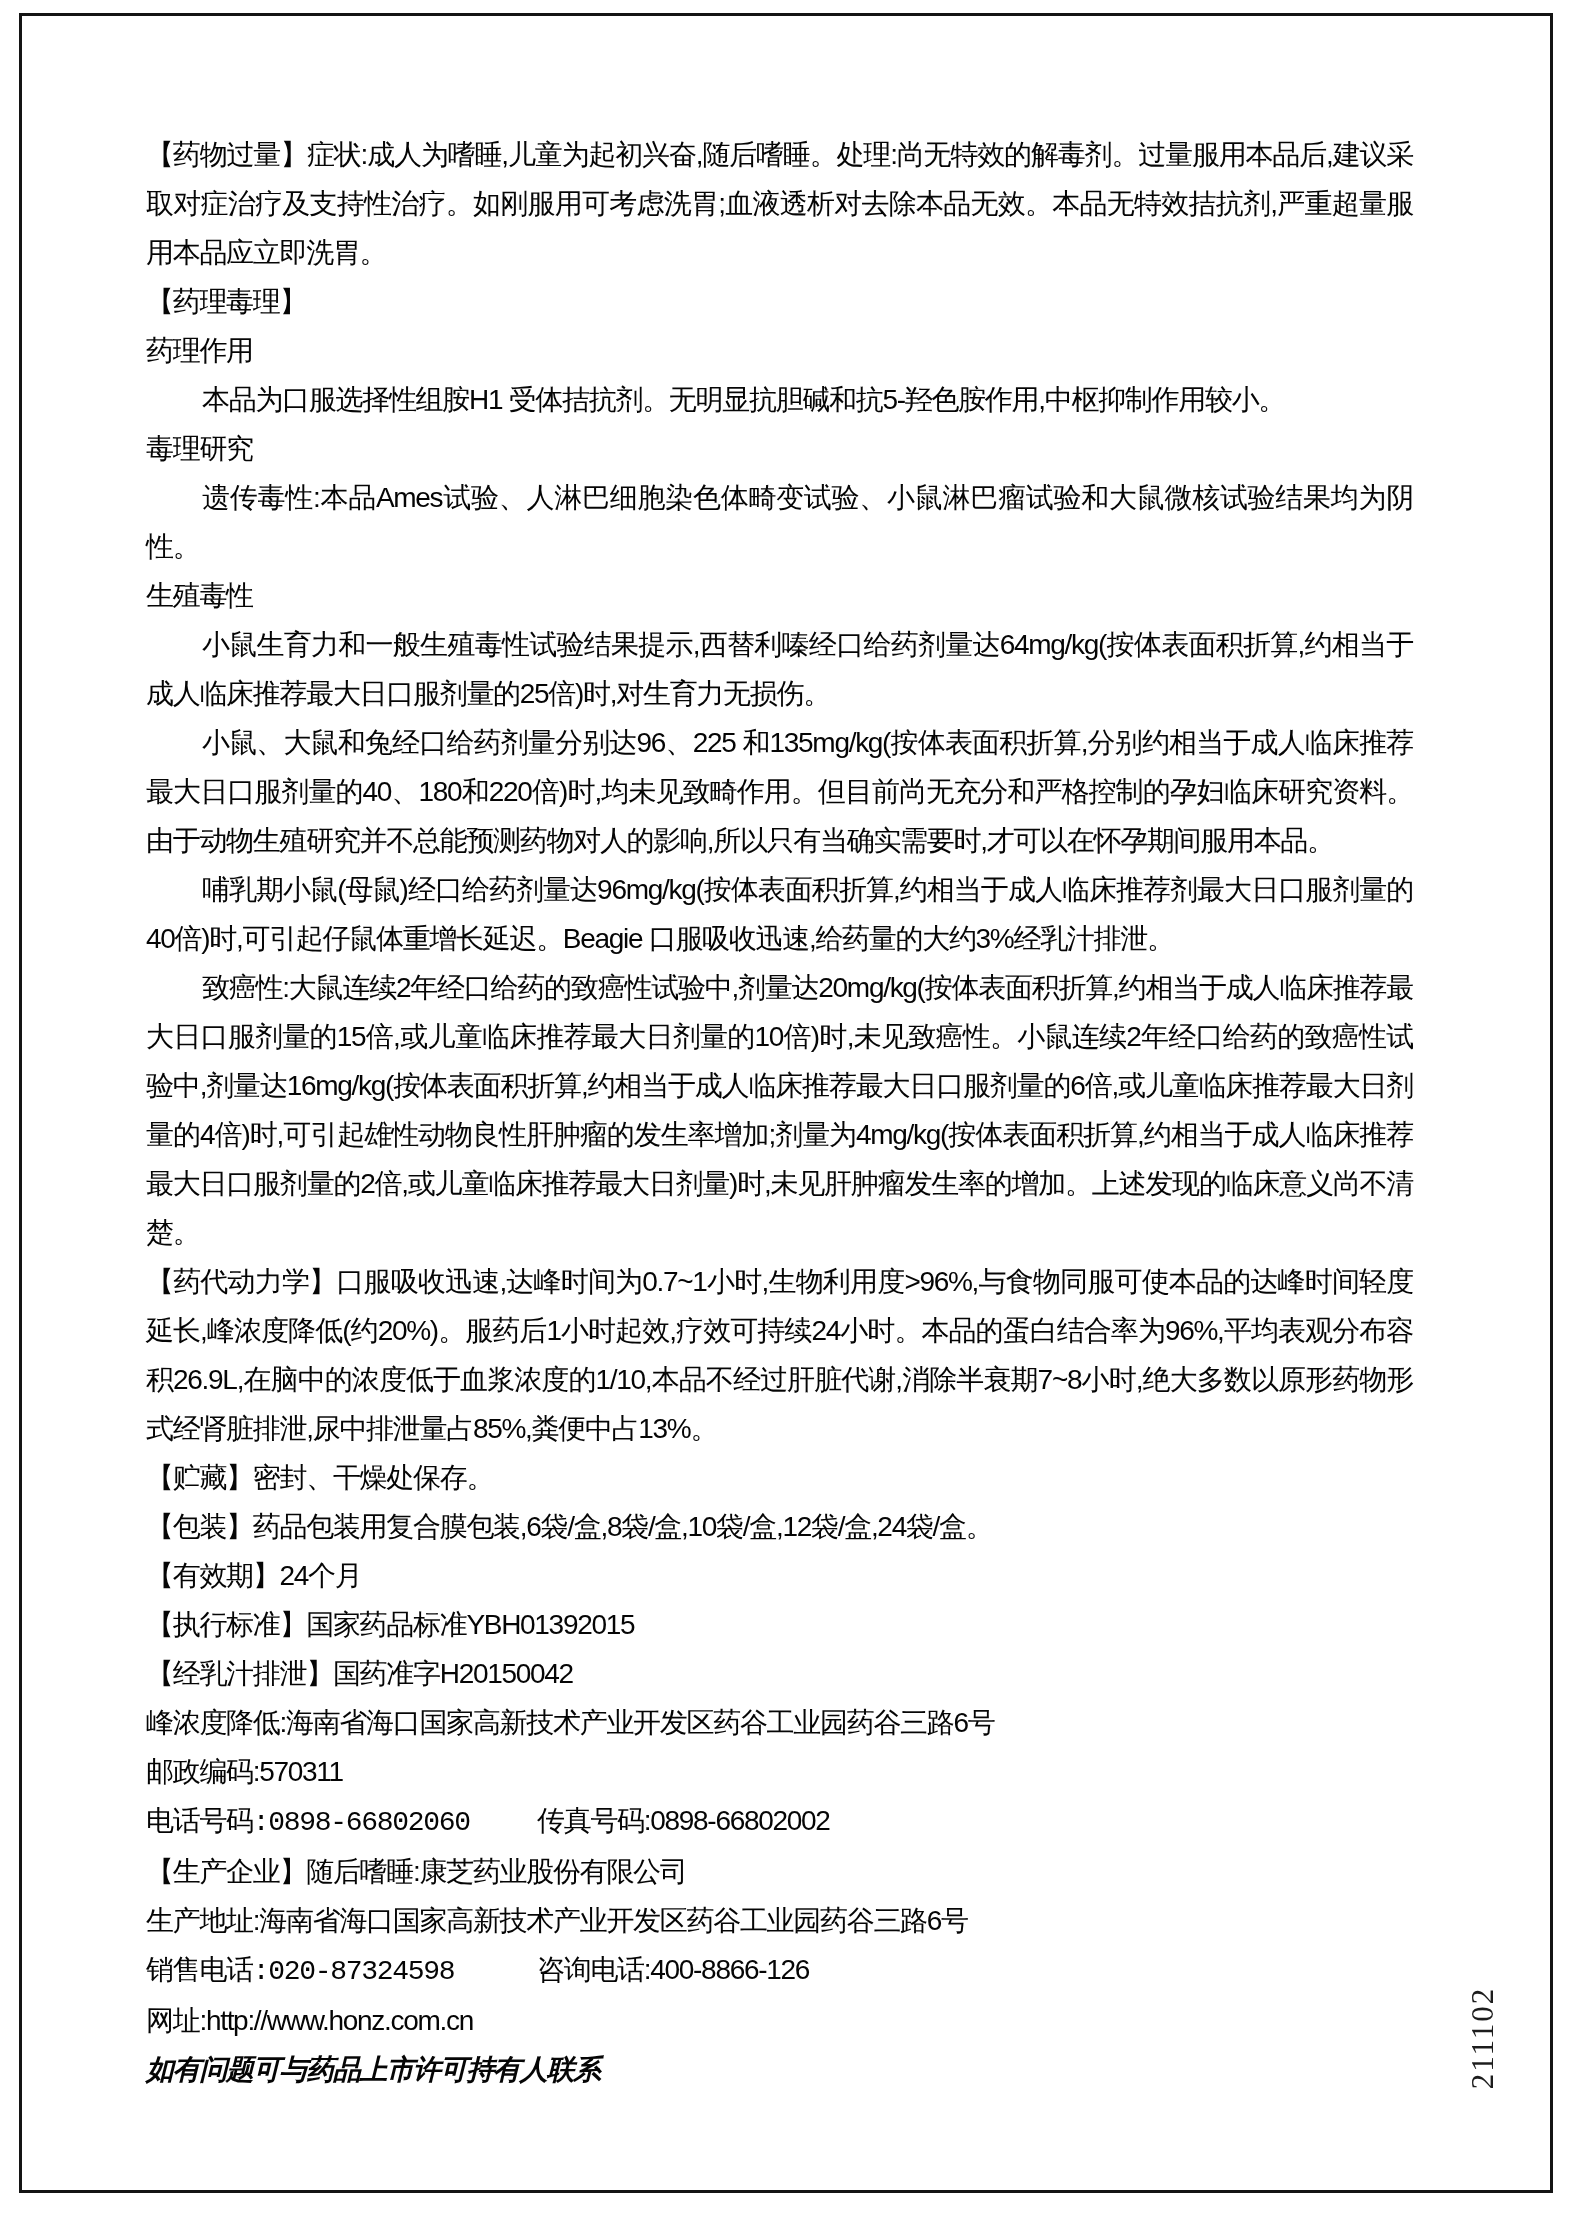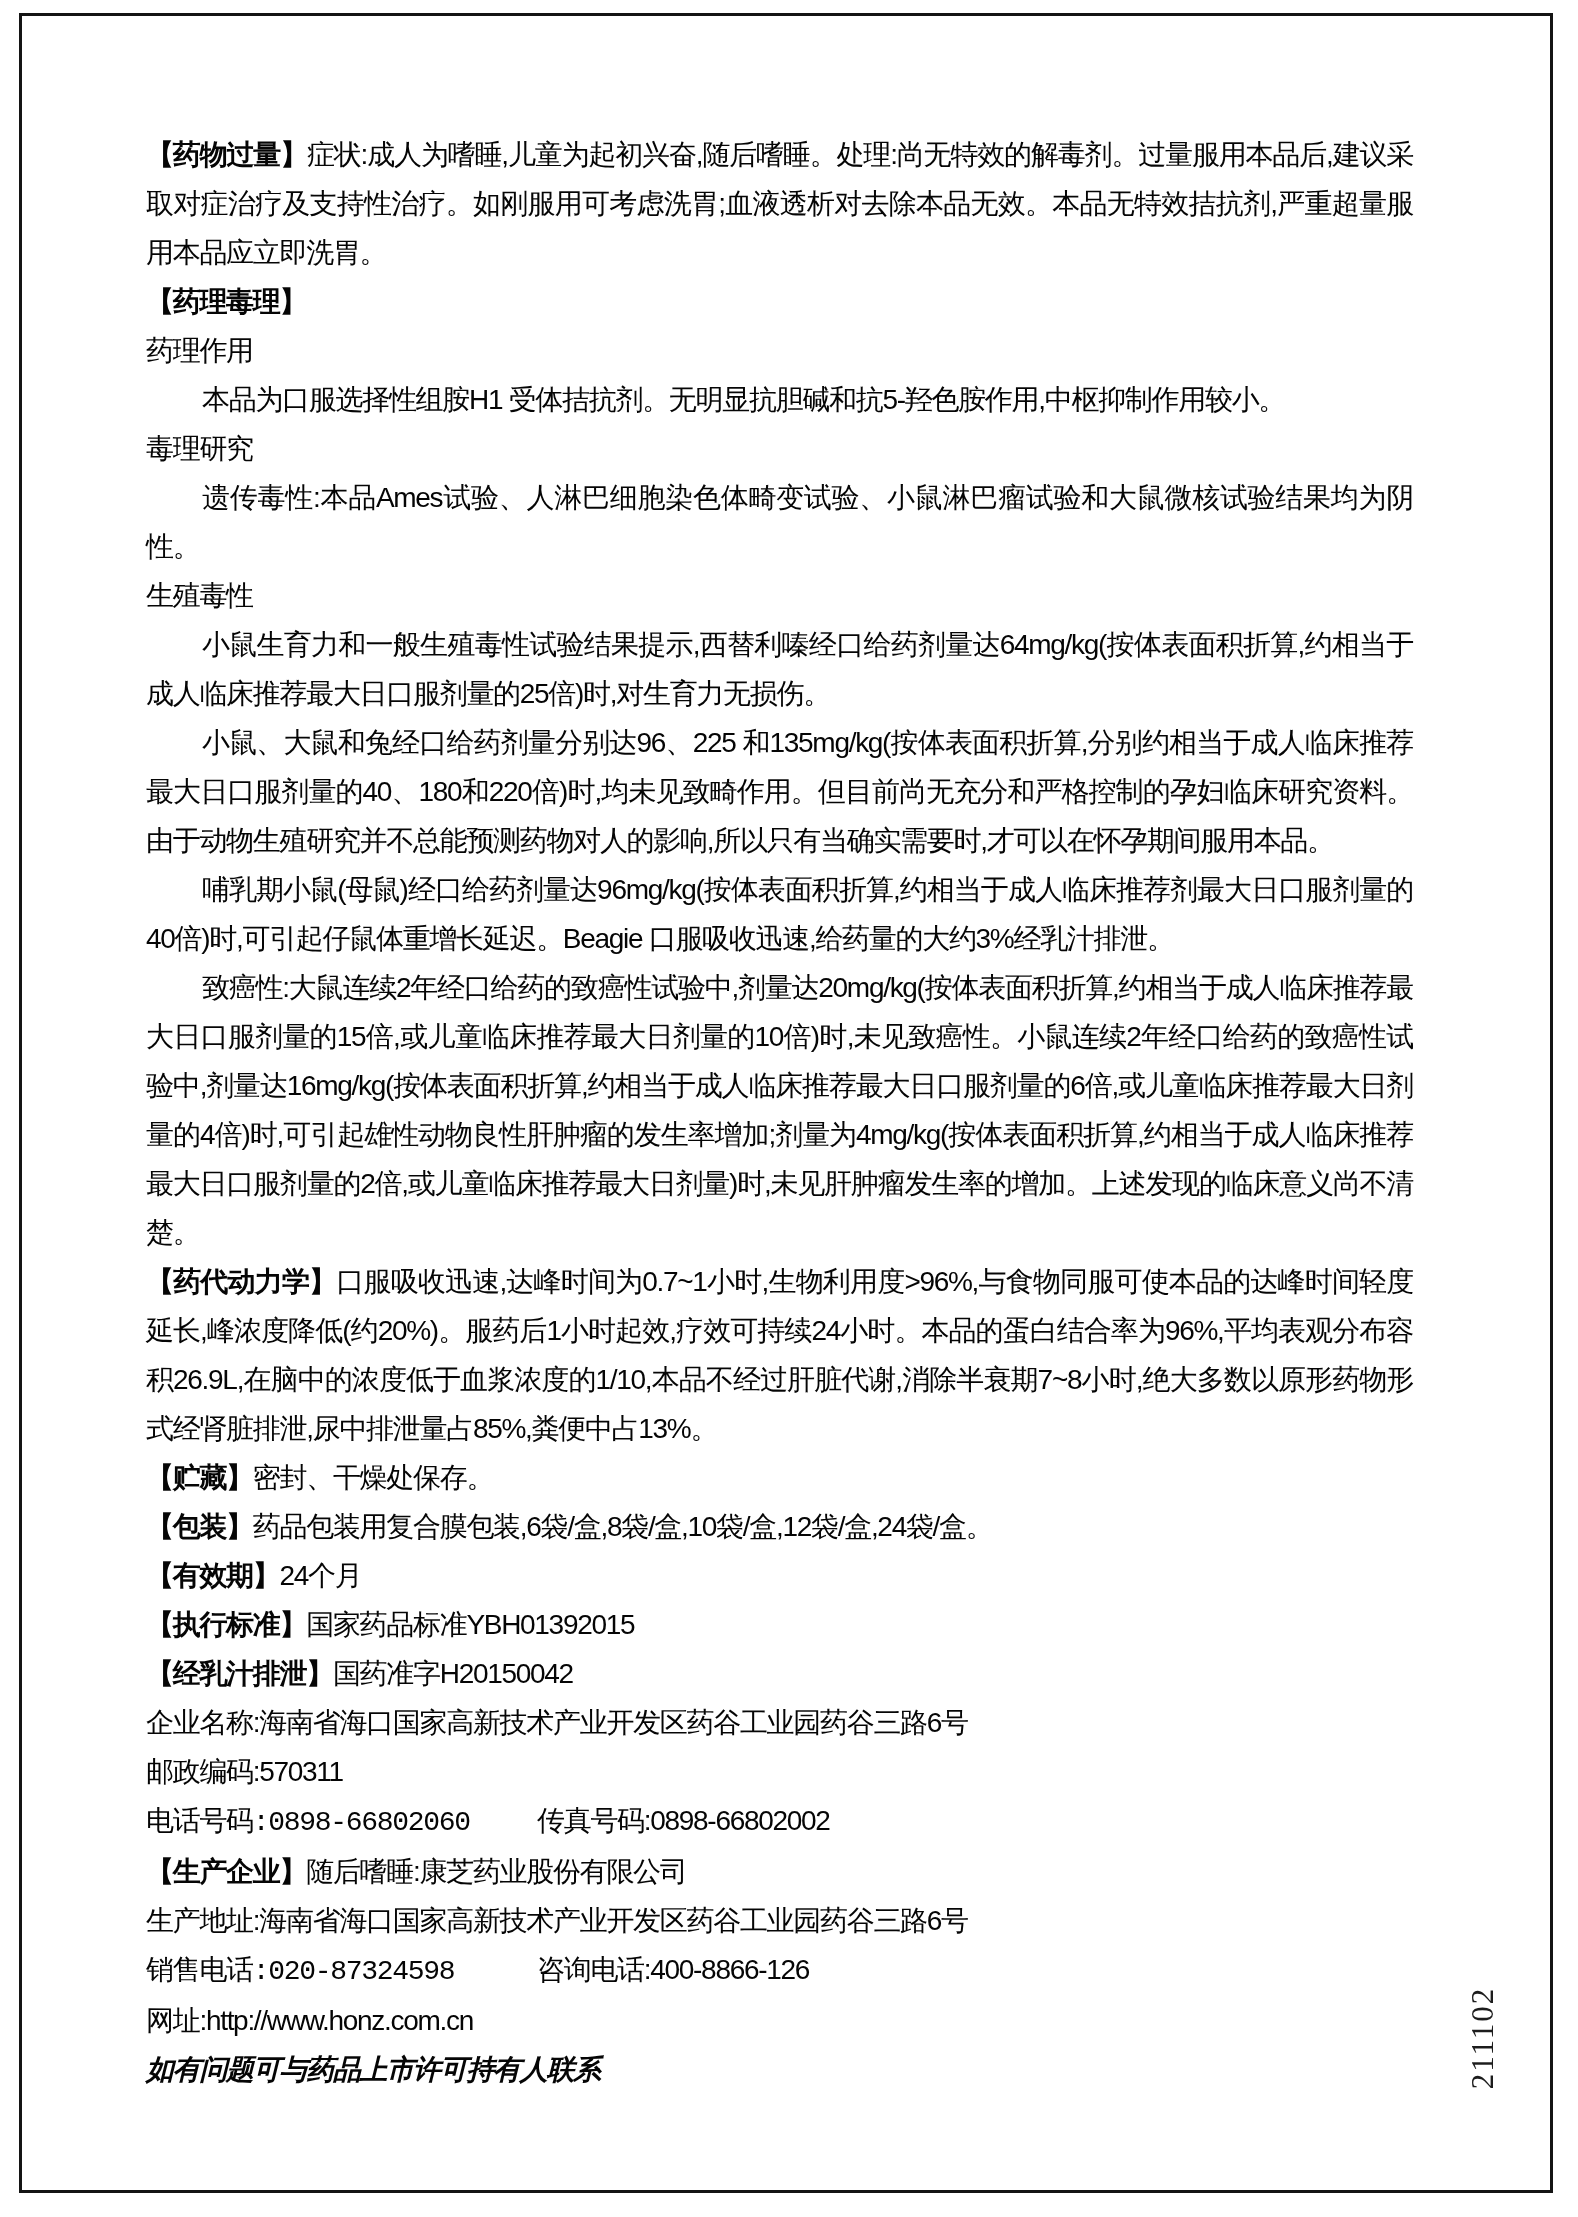--- a/index.html
+++ b/index.html
@@ -41,21 +41,21 @@
     margin: 0;
     padding: 0;
   }
   .para.indent {
     text-indent: 56px;
   }
   .para.cols {
     text-align: left;
   }
   .lbl {
-    font-weight: bold;
+    font-weight: normal;
   }
   .bold-line {
     font-weight: bold;
     text-align: left;
     font-style: italic;
   }
   .col1 {
     display: inline-block;
     width: 391px;
     font-family: Liberation Mono, monospace;
@@ -109,21 +109,21 @@
 
     <p class="para"><b class="lbl">【包装】</b><span>药品包装用复合膜包装,6袋/盒,8袋/盒,10袋/盒,12袋/盒,24袋/盒。</span></p>
 
     <p class="para"><b class="lbl">【有效期】</b><span>24个月</span></p>
 
     <p class="para"><b class="lbl">【执行标准】</b><span>国家药品标准YBH01392015</span></p>
 
     <p class="para"><b class="lbl">【经乳汁排泄】</b><span>国药准字H20150042</span></p>
 
 
-    <p class="para"><span>企业名称:海南省海口国家高新技术产业开发区药谷工业园药谷三路6号</span></p>
+    <p class="para"><span>峰浓度降低:海南省海口国家高新技术产业开发区药谷工业园药谷三路6号</span></p>
 
     <p class="para"><span>邮政编码:570311</span></p>
 
     <p class="para cols"><span class="col1">电话号码:0898-66802060</span><span>传真号码:0898-66802002</span></p>
 
     <p class="para"><b class="lbl">【生产企业】</b><span>随后嗜睡:康芝药业股份有限公司</span></p>
 
     <p class="para"><span>生产地址:海南省海口国家高新技术产业开发区药谷工业园药谷三路6号</span></p>
 
     <p class="para cols"><span class="col1">销售电话:020-87324598</span><span>咨询电话:400-8866-126</span></p>

